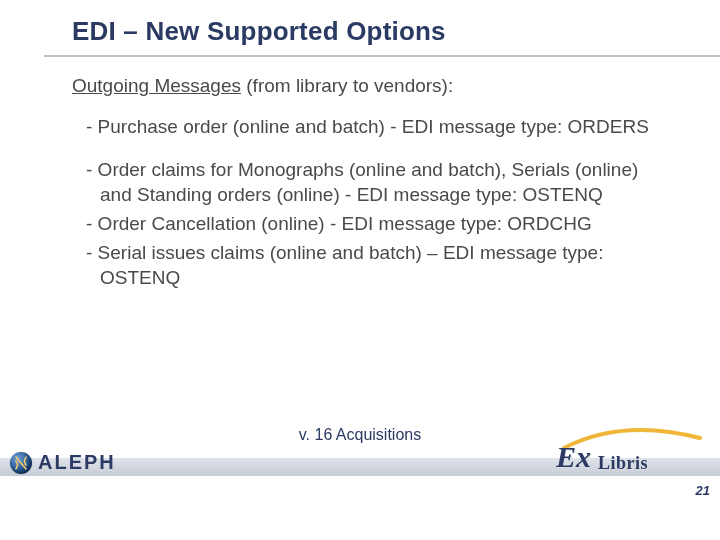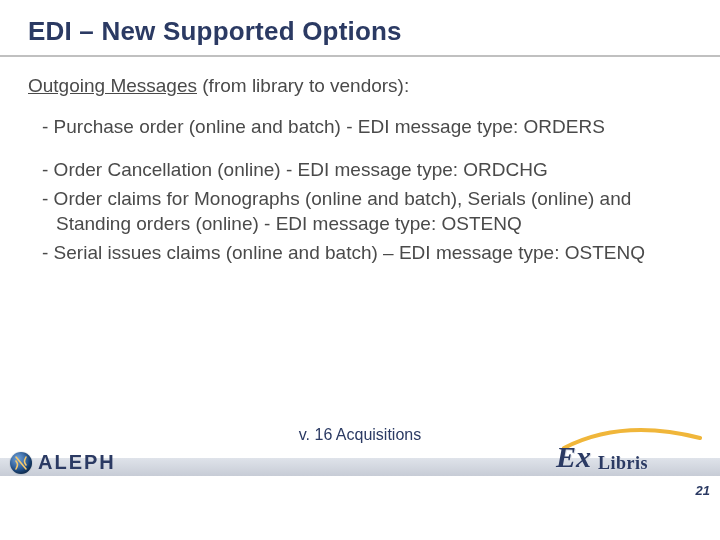--- a/index.html
+++ b/index.html
@@ -4,21 +4,21 @@
 <style>
   * { margin: 0; padding: 0; box-sizing: border-box; }
   html, body { width: 720px; height: 540px; overflow: hidden; }
   body {
     font-family: Verdana, Tahoma, Arial, sans-serif;
     background: #fff;
     position: relative;
     color: #4a4a4a;
   }
   .slide {
-    width: 720px; height: 502px; position: relative;
+    width: 720px; height: 502px; position: relative; padding-left: 44px;
   }
   .title {
     font-size: 26px;
     font-weight: bold;
     color: #2b3a63;
     padding: 16px 20px 8px 28px;
     letter-spacing: 0.2px;
   }
   .rule {
     height: 2px;
@@ -126,22 +126,22 @@
 
   <div class="body">
     <div class="lead">
       <span class="u">Outgoing Messages</span><span> (from library to vendors):</span>
     </div>
 
     <div class="item">- Purchase order (online and batch) - EDI message type: ORDERS</div>
 
     <div class="gap"></div>
 
+    <div class="item">- Order claims for Monographs (online and batch), Serials (online) and Standing orders (online) - EDI message type: OSTENQ</div>
     <div class="item">- Order Cancellation (online) - EDI message type: ORDCHG</div>
-    <div class="item">- Order claims for Monographs (online and batch), Serials (online) and Standing orders (online) - EDI message type: OSTENQ</div>
     <div class="item">- Serial issues claims (online and batch) – EDI message type: OSTENQ</div>
   </div>
 
   <div class="footer-text">v. 16 Acquisitions</div>
 
   <div class="bottom-bar"></div>
   <div class="bottom-strip"></div>
 
   <div class="aleph">
     <span class="aleph-mark">

